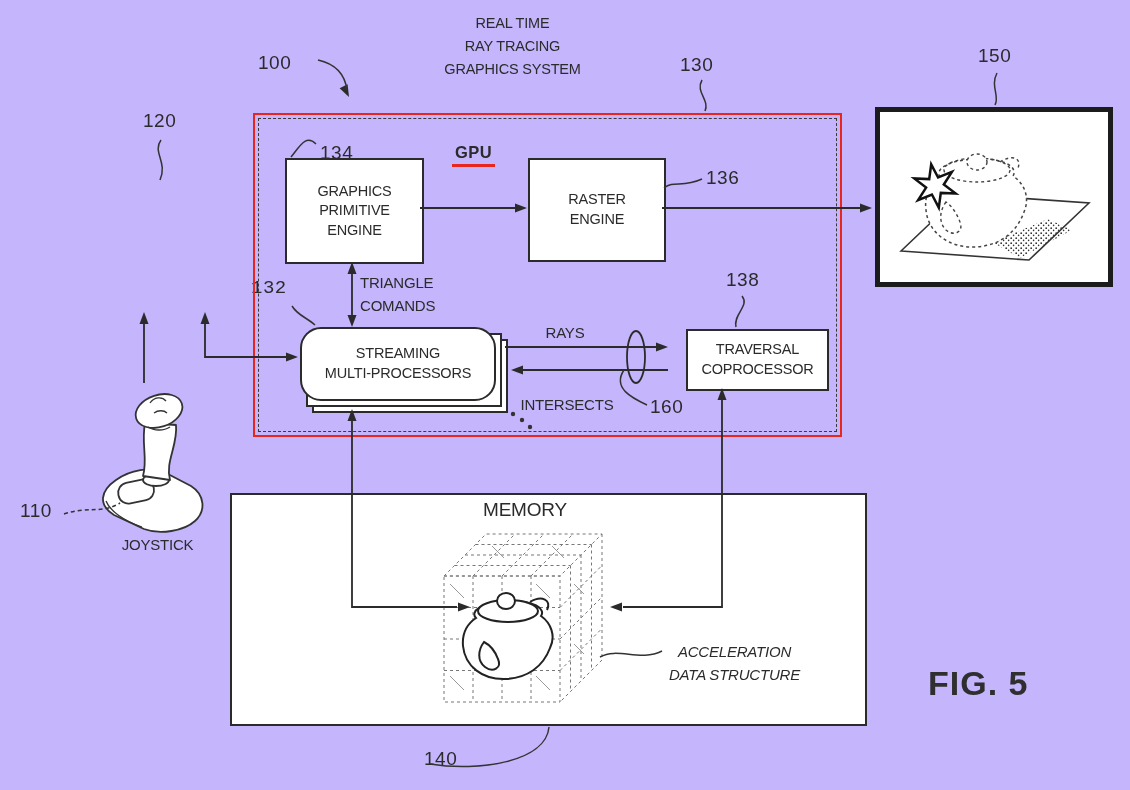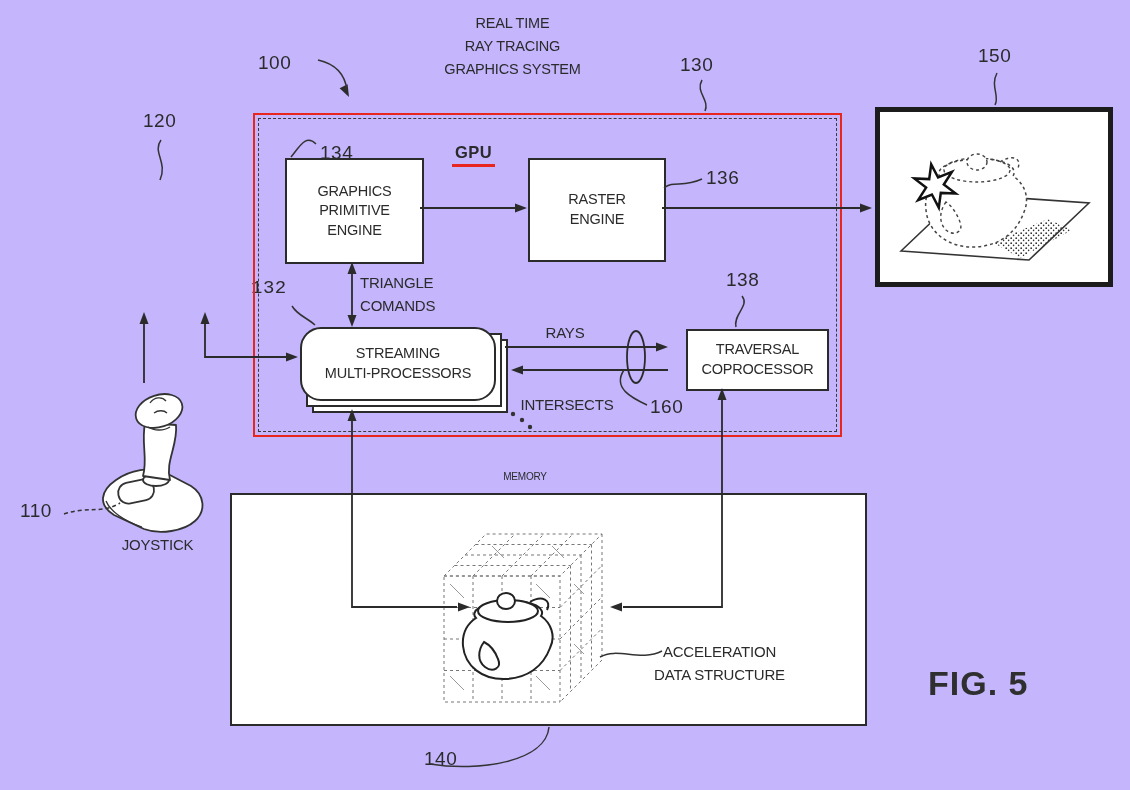--- a/index.html
+++ b/index.html
@@ -64,29 +64,29 @@
 
   <div class="stack" style="left:312px; top:339px; width:192px; height:70px; z-index:1;"></div>
   <div class="stack" style="left:306px; top:333px; width:192px; height:70px; z-index:2;"></div>
   <div class="blk ml" style="left:300px; top:327px; width:192px; height:70px; z-index:3;border-radius:21px;">STREAMING
 MULTI-PROCESSORS</div>
 
   <div class="blk ml" style="left:668px; top:329px; width:139px; height:58px;margin-left:18px;">TRAVERSAL
 COPROCESSOR</div>
 
   <div class="blk" style="left:230px; top:493px; width:633px; height:229px;"></div>
-  <div class="cap" style="left:460px; top:471px; width:130px; font-size:10px;">MEMORY</div>
+  <div class="cap" style="left:460px; top:499px; width:130px; font-size:19px;">MEMORY</div>
 
   <div class="cap ml" style="left:360px; top:272px; width:90px; text-align:left; line-height:1.5;">TRIANGLE
 COMANDS</div>
   <div class="cap" style="left:540px; top:324px; width:50px;">RAYS</div>
   <div class="cap" style="left:512px; top:376px; width:110px;margin-top:20px;">INTERSECTS</div>
 
   <div class="cap" style="left:105px; top:536px; width:105px;">JOYSTICK</div>
-  <div class="cap ml" style="left:637px; top:640px; width:165px; line-height:1.55;">ACCELERATION
+  <div class="cap ml" style="left:652px; top:640px; width:165px; line-height:1.55;font-style:italic;">ACCELERATION
 DATA STRUCTURE</div>
   <div class="fig" style="left:928px; top:664px;">FIG. 5</div>
 
   <div class="display-frame" style="left:875px; top:107px; width:228px; height:170px;"></div>
   <svg width="228" height="170" viewBox="0 0 228 170" style="left:880px; top:112px; z-index:5;">
     <defs>
       <pattern id="stip" width="5" height="5" patternUnits="userSpaceOnUse">
         <circle cx="1.2" cy="1.2" r="0.9" fill="#333"></circle>
         <circle cx="3.6" cy="3.4" r="0.8" fill="#333"></circle>
       </pattern>

